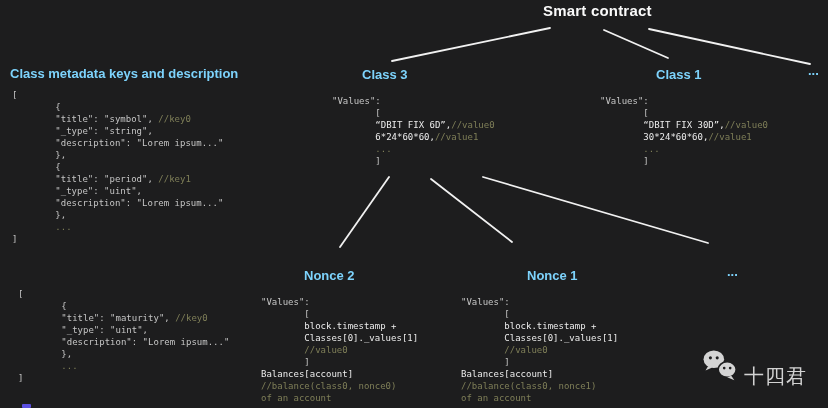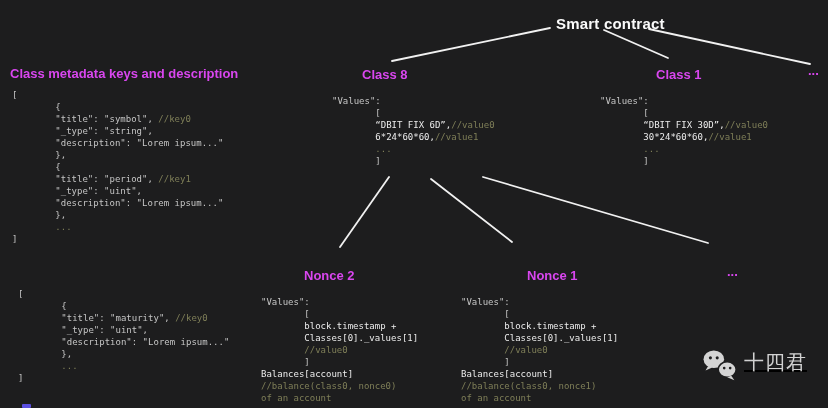--- a/index.html
+++ b/index.html
@@ -3,25 +3,25 @@
 <meta charset="utf-8">
 <style>
   html,body{margin:0;padding:0;background:#1d1d1e;}
   .canvas{
     position:relative;width:828px;height:408px;overflow:hidden;
     background:#1d1d1e;font-family:"Liberation Sans",sans-serif;
   }
   .connectors{position:absolute;left:0;top:0;width:828px;height:408px;}
   .connectors line{stroke:#f1f1f1;stroke-width:1.8;stroke-linecap:round;}
   .title{
-    position:absolute;left:543px;top:2px;margin:13px;
+    position:absolute;left:543px;top:2px;margin:0;
     font-size:15px;font-weight:bold;color:#fafafa;letter-spacing:.2px;
   }
   .heading{
-    position:absolute;font-size:13px;font-weight:bold;color:#d946ef;white-space:nowrap;
+    position:absolute;font-size:13px;font-weight:bold;color:#7dd3fc;white-space:nowrap;
   }
   .h-classmeta{left:10px;top:66px;}
   .h-class0{left:362px;top:67px;}
   .h-class1{left:656px;top:67px;text-align:right;}
   .more-top{left:808px;top:63px;}
   .h-noncemeta{left:10px;top:267px;}
   .h-nonce0{left:304px;top:268px;}
   .h-nonce1{left:495px;top:268px;padding-left:32px;}
   .more-bottom{left:727px;top:264px;}
   .codeblock{
@@ -36,21 +36,21 @@
   .c-class0{left:332px;top:95px;}
   .c-class1{left:600px;top:95px;}
   .c-noncemeta{left:18px;top:288px;}
   .c-nonce0{left:261px;top:296px;}
   .c-nonce1{left:461px;top:296px;}
   .blue-mark{
     position:absolute;left:22px;top:404px;width:9px;height:4px;
     background:#5b4fe0;border-radius:1px;
   }
   .watermark{
-    position:absolute;left:702px;top:349px;display:flex;align-items:flex-start;gap:5px;text-decoration:underline;
+    position:absolute;left:702px;top:349px;display:flex;align-items:flex-end;gap:5px;
   }
   .watermark-text{
     font-size:20px;color:#d2d2d2;letter-spacing:1px;white-space:nowrap;
     font-family:"DejaVu Sans",sans-serif;
   }
 </style>
 </head>
 <body>
 
 <div class="canvas">
@@ -60,21 +60,21 @@
       <line x1="604" y1="30" x2="668" y2="58"></line>
       <line x1="649" y1="29" x2="810" y2="64"></line>
       <line x1="389" y1="177" x2="340" y2="247"></line>
       <line x1="431" y1="179" x2="512" y2="242"></line>
       <line x1="483" y1="177" x2="708" y2="243"></line>
     </svg>
 
   <h1 class="title">Smart contract</h1>
 
   <div class="heading h-classmeta">Class metadata keys and description</div>
-  <div class="heading h-class0">Class 8</div>
+  <div class="heading h-class0">Class 3</div>
   <div class="heading h-class1">Class 1</div>
   <div class="heading more-top">...</div>
 
   <div class="heading h-nonce0">Nonce 2</div>
   <div class="heading h-nonce1">Nonce 1</div>
   <div class="heading more-bottom">...</div>
 
   <pre class="codeblock c-classmeta"><div><span class="code">[</span></div><div><span class="code">        {</span></div><div><span class="code">        "title": "symbol", </span><span class="comment">//key0</span></div><div><span class="code">        "_type": "string",</span></div><div><span class="code">        "description": "Lorem ipsum..."</span></div><div><span class="code">        },</span></div><div><span class="code">        {</span></div><div><span class="code">        "title": "period", </span><span class="comment">//key1</span></div><div><span class="code">        "_type": "uint",</span></div><div><span class="code">        "description": "Lorem ipsum..."</span></div><div><span class="code">        },</span></div><div><span class="comment">        ...</span></div><div><span class="code">]</span></div></pre>
   <pre class="codeblock c-class0"><div><span class="code">"Values":</span></div><div><span class="code">        [</span></div><div><span class="bold">        “DBIT FIX 6D”,</span><span class="comment">//value0</span></div><div><span class="bold">        6*24*60*60,</span><span class="comment">//value1</span></div><div><span class="comment">        ...</span></div><div><span class="code">        ]</span></div></pre>
   <pre class="codeblock c-class1"><div><span class="code">"Values":</span></div><div><span class="code">        [</span></div><div><span class="bold">        “DBIT FIX 30D”,</span><span class="comment">//value0</span></div><div><span class="bold">        30*24*60*60,</span><span class="comment">//value1</span></div><div><span class="comment">        ...</span></div><div><span class="code">        ]</span></div></pre>

